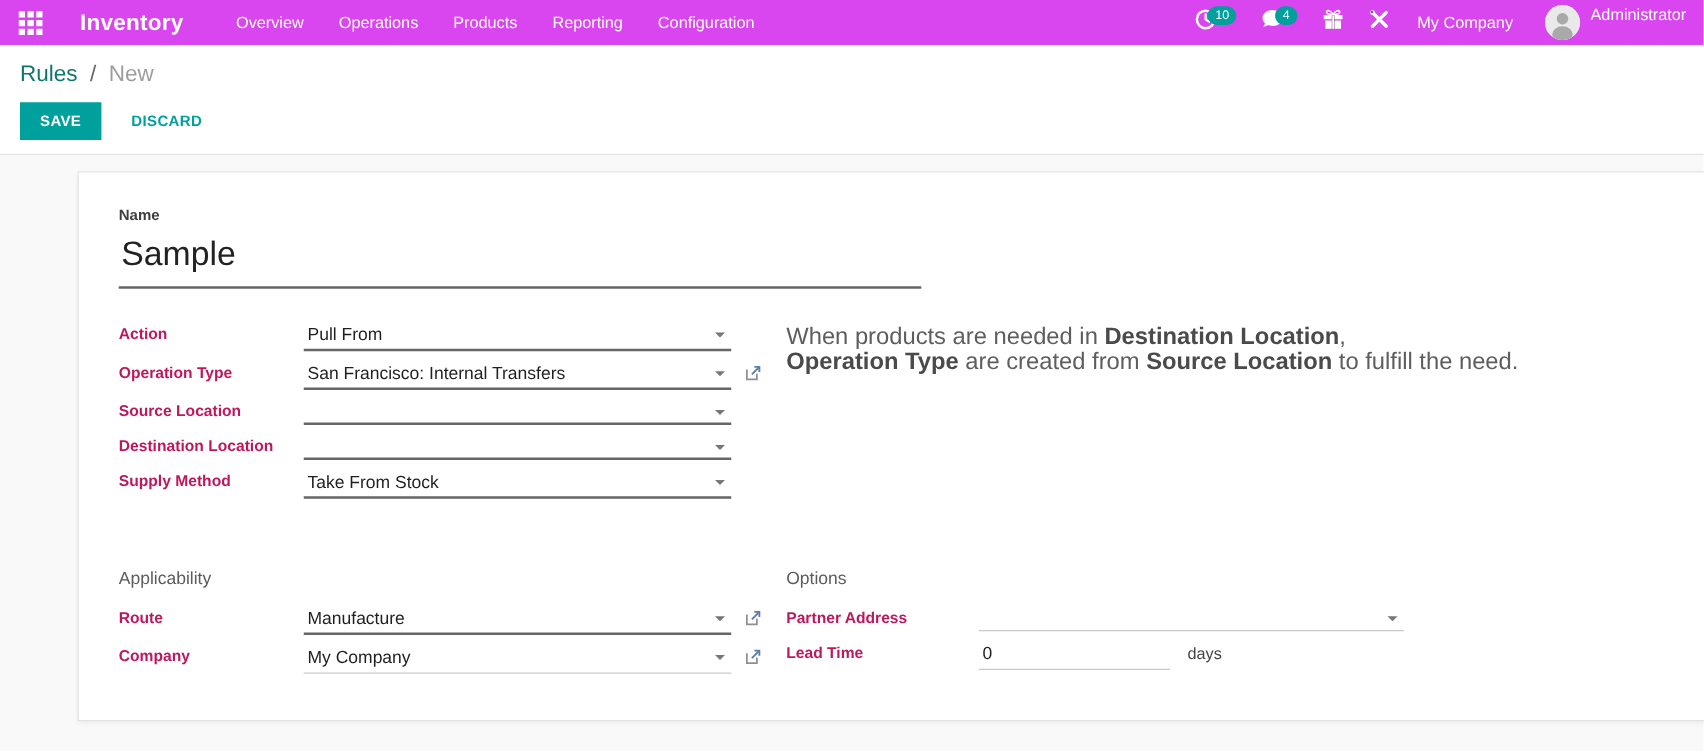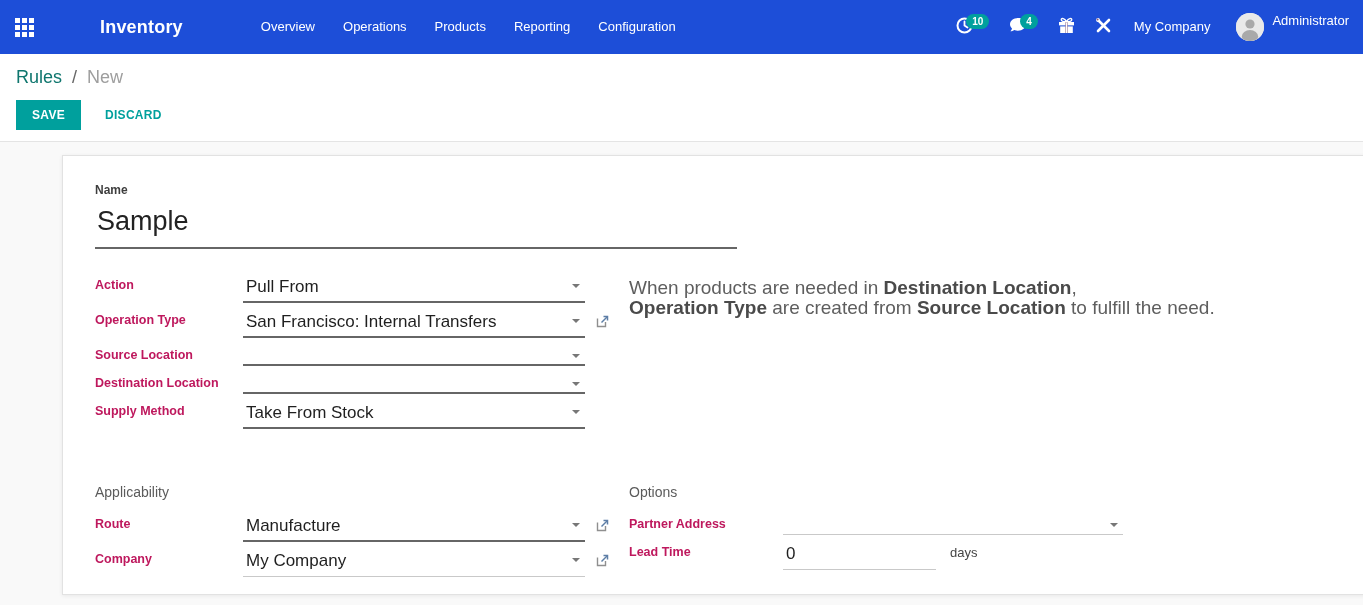--- a/index.html
+++ b/index.html
@@ -1,30 +1,30 @@
 <!DOCTYPE html>
 <html><head>
 <meta charset="utf-8">
 <style>
   * { box-sizing: border-box; margin: 0; padding: 0; }
   html, body { width: 1363px; height: 605px; overflow: hidden; }
   body { font-family: "Liberation Sans", sans-serif; background: #fff; }
 
   
-  .topbar { height: 54px; background: #1d4ed8; display: flex; align-items: center; color: #fff; gap: 36px; }
+  .topbar { height: 36px; background: #d946ef; display: flex; align-items: center; color: #fff; }
   .apps-btn { width: 48px; height: 42px; display: flex; align-items: center; justify-content: center; cursor: pointer; }
   .grid-icon { width: 19px; height: 19px; display: grid; grid-template-columns: repeat(3,1fr); grid-template-rows: repeat(3,1fr); gap: 2px; }
   .grid-icon i { background: #fff; }
   .brand { font-size: 18px; font-weight: 700; margin: 0 28px 0 16px; letter-spacing: .2px; cursor: pointer; }
   .menu { display: flex; height: 42px; }
   .menu-item { font-size: 13px; line-height: 42px; padding: 0 14px; cursor: pointer; }
 
   .topbar-right { margin-left: auto; display: flex; align-items: center; height: 42px; }
   .icon-btn { position: relative; display: flex; align-items: center; padding: 0 10px; height: 42px; cursor: pointer; }
-  .badge { background: #00A09D; color: #fff; font-size: 10px; font-weight: 700; line-height: 1;
+  .badge { background: #00A09D; color: #fff; font-size: 10px; font-weight: 400; line-height: 1;
            padding: 3px 6px 2px; border-radius: 9px; margin-left: -7px; margin-top: -12px; }
   .company-name { font-size: 13px; padding: 0 16px 0 12px; line-height: 42px; cursor: pointer; }
   .user-zone { display: flex; align-items: flex-start; padding: 0 14px 0 10px; cursor: pointer; }
   .avatar { width: 28px; height: 28px; border-radius: 50%; overflow: hidden; margin-right: 8px; background: #e9e9e9; }
   .user-name { font-size: 13px; }
 
   
   .control-panel { background: #fff; padding: 13px 16px 11px; border-bottom: 1px solid #e4e4e4; }
   .breadcrumb { font-size: 18px; margin-bottom: 12px; }
   .bc-root { color: #0f766e; cursor: pointer; }
@@ -45,21 +45,21 @@
   .name-value { width: 642px; font-size: 27px; color: #222; padding: 2px 2px 9px; border-bottom: 2px solid #666;
                 min-height: 45px; cursor: text; }
 
   .form-columns { display: flex; margin-top: 26px; }
   .col-left { width: 514px; }
   .col-right { margin-left: 20px; flex: 1; padding-top: 3px; }
 
   .field-row { display: flex; align-items: flex-start; margin-bottom: 7px; }
   .field-label { width: 148px; font-size: 12.5px; font-weight: 700; color: #be185d; padding-top: 3px; flex: none; }
   .fv-wrap { width: 342px; position: relative; flex: none; cursor: pointer; }
-  .fv { font-size: 17px; color: #1f1f1f; padding: 2px 20px 4px 3px; min-height: 21px; white-space: nowrap;
+  .fv { font-size: 14px; color: #1f1f1f; padding: 2px 20px 4px 3px; min-height: 21px; white-space: nowrap;
         border-bottom: 2px solid #666; }
   .light .fv { border-bottom: 1px solid #c9c9c9; padding-bottom: 5px; }
   .caret { position: absolute; right: 5px; top: 9px; width: 0; height: 0;
            border-left: 4px solid transparent; border-right: 4px solid transparent; border-top: 4px solid #777; }
   .ext-icon { margin-left: 11px; margin-top: 4px; cursor: pointer; flex: none; }
 
   .help-text { font-size: 19px; color: #5e5e5e; line-height: 20px; }
   .help-text b { color: #4a4a4a; }
 
   .sections { display: flex; margin-top: 48px; }

